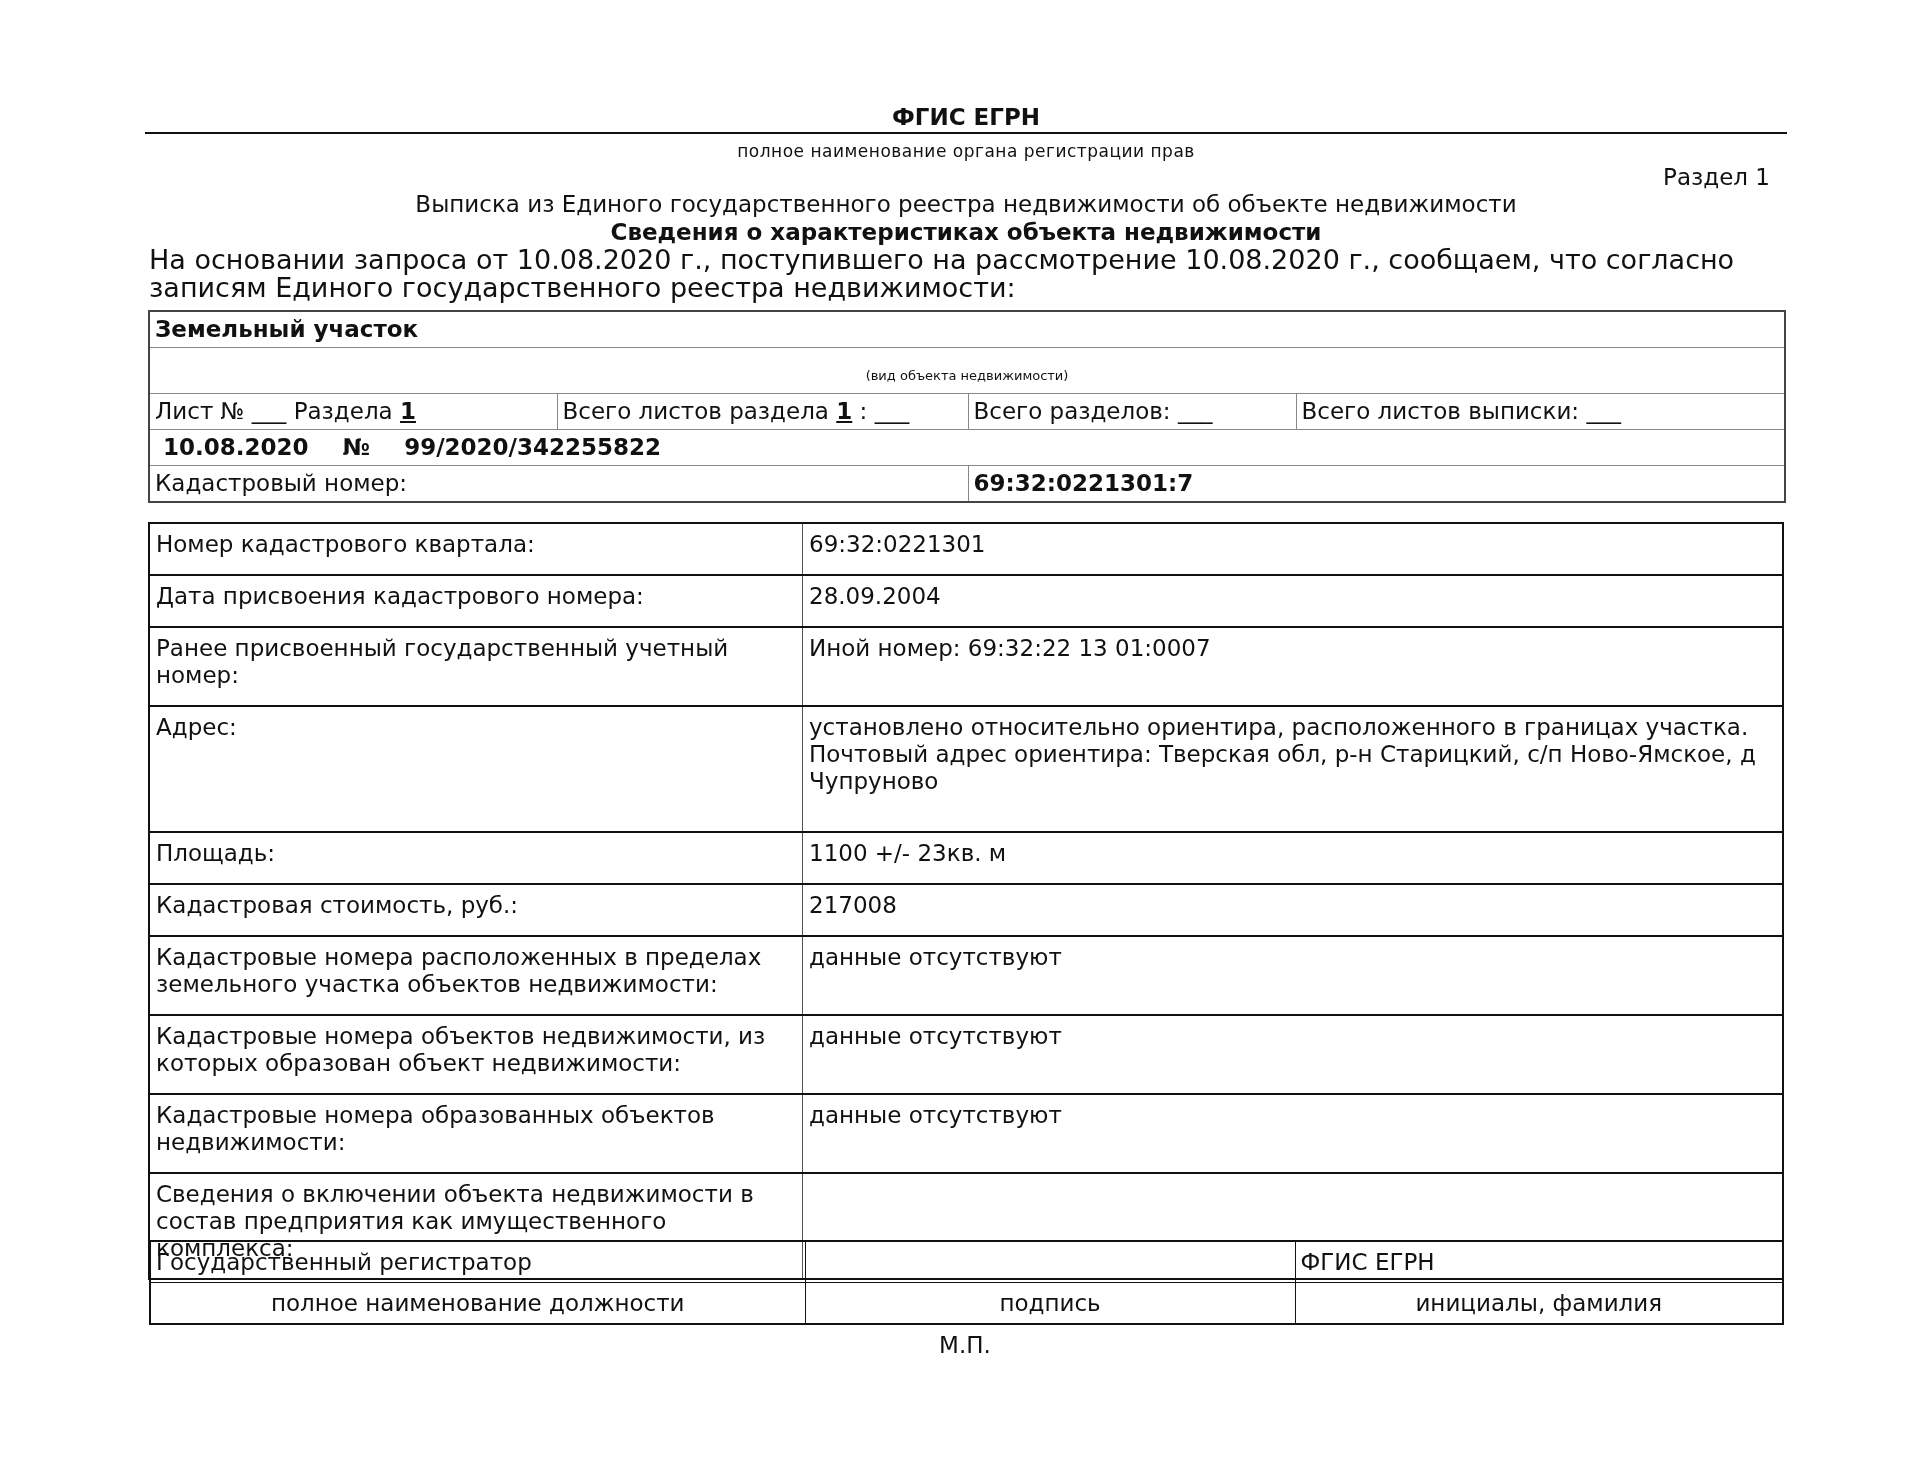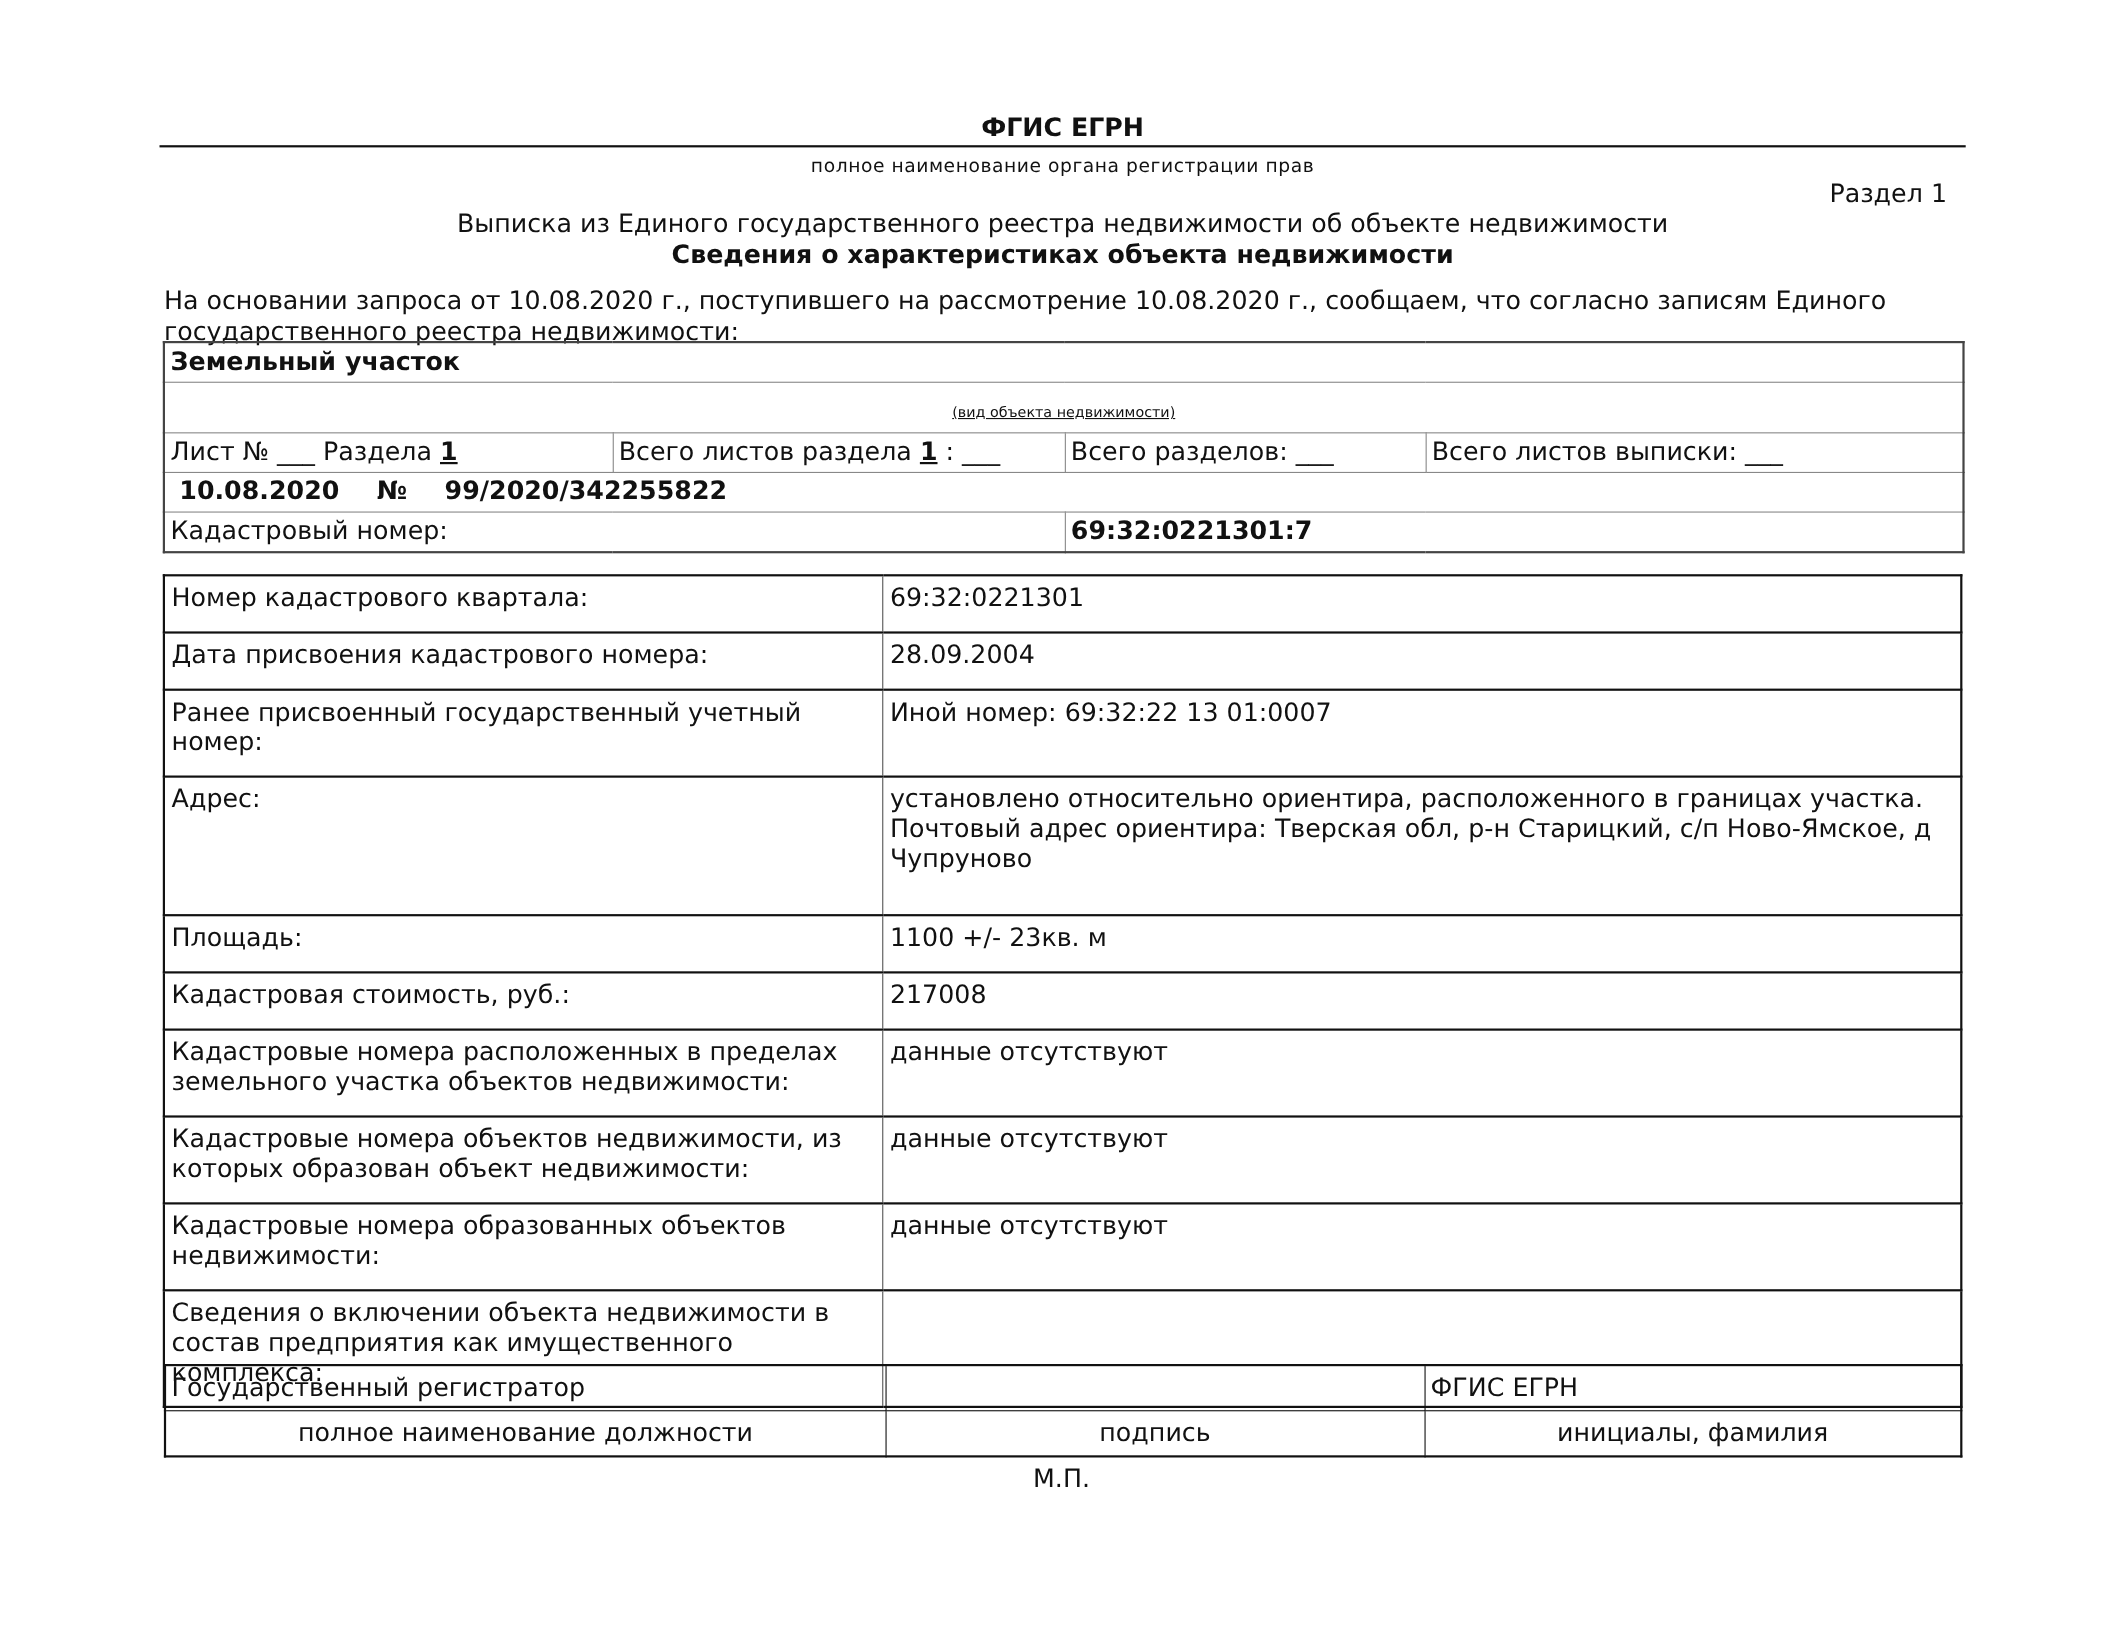--- a/index.html
+++ b/index.html
@@ -5,30 +5,30 @@
   html, body { margin: 0; padding: 0; background: #ffffff; }
   body { width: 1920px; height: 1484px; position: relative; overflow: hidden;
          font-family: "DejaVu Sans", sans-serif; color: #111111; }
   .abs { position: absolute; }
   .agency { left: 145px; width: 1642px; top: 104px; font-size: 23px; font-weight: bold; text-align: center; }
   .agency-rule { left: 145px; width: 1642px; top: 132px; height: 0; border-top: 2.5px solid #111; }
   .agency-caption { left: 145px; width: 1642px; top: 141px; font-size: 17px; text-align: center; letter-spacing: 0.5px; }
   .section-label { right: 150px; top: 164px; font-size: 23px; }
   .doc-title { left: 145px; width: 1642px; top: 191px; font-size: 23px; text-align: center; }
   .doc-subtitle { left: 145px; width: 1642px; top: 219px; font-size: 23px; font-weight: bold; text-align: center; }
-  .intro { left: 149px; width: 1640px; top: 260px; font-size: 23px; line-height: 28px; }
+  .intro { left: 149px; width: 1640px; top: 246px; font-size: 27px; line-height: 28px; }
 
   table { border-collapse: collapse; position: absolute; table-layout: fixed; }
   td { font-size: 23px; vertical-align: top; padding: 0 5px; line-height: 27px; }
 
   
   .t-top { left: 148px; top: 310px; width: 1636px; border: 2px solid #444; }
   .t-top td { border: 1.5px solid #888; height: 35px; vertical-align: middle; }
   .t-top .obj-kind { font-weight: bold; margin-left: 46px; }
-  .t-top .obj-caption { font-size: 13px; text-align: center; padding-top: 10px; text-decoration: underline; }
+  .t-top .obj-caption { font-size: 13px; text-align: center; padding-top: 10px; }
   .u { text-decoration: underline; font-weight: bold; }
   .reg-line { font-weight: bold; padding-left: 13px; }
   .reg-line span { margin-right: 34px; }
   .bold { font-weight: bold; }
 
   
   .t-main { left: 148px; top: 522px; width: 1636px; border: 2px solid #111; }
   .t-main td { border: 2px solid #111; padding: 7px 6px 16px 6px; }
   .t-main td.lbl { width: 640px; border-right: 1px solid #555; }
   .t-main td.val { border-left: 1px solid #555; padding-left: 6px; margin-top: 16px; }

